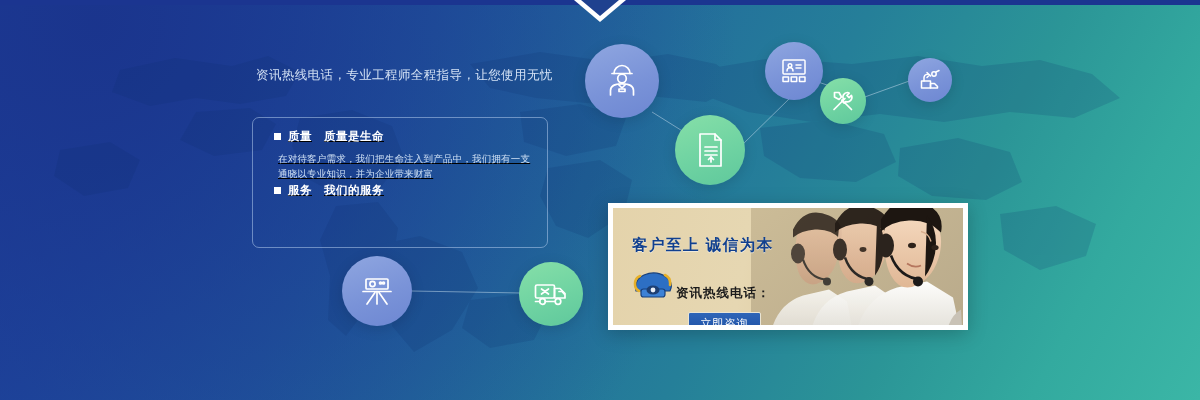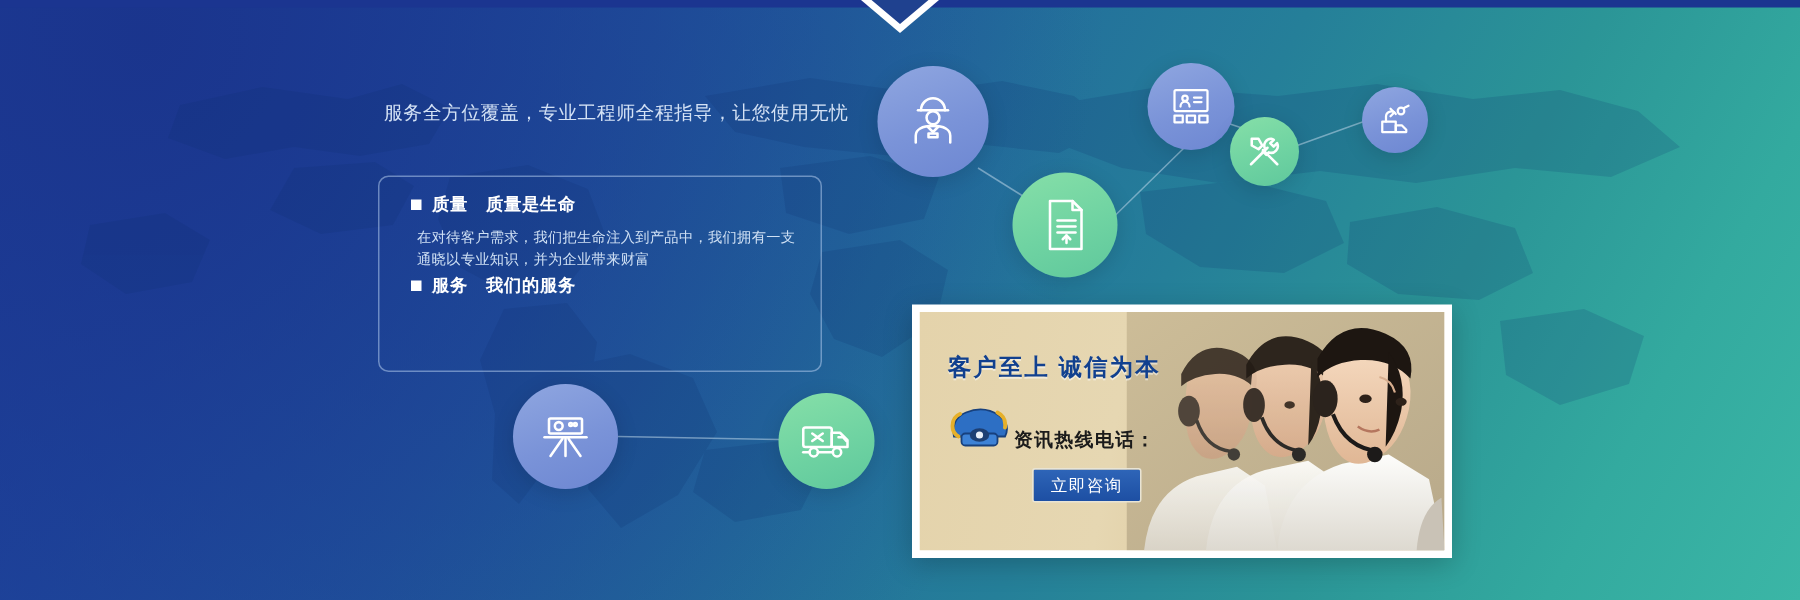--- a/index.html
+++ b/index.html
@@ -56,21 +56,21 @@
   .h-sub {
     margin-top:9px; font-size:12.5px; color:#d4e2f5; letter-spacing:0.4px;
     line-height:18px; white-space:nowrap;
   }
 
   .panel {
     position:absolute; left:252px; top:117px; width:296px; height:131px;
     border:1px solid rgba(175,200,235,0.55);
     border-radius:7px; z-index:5;
   }
-  .blk { position:absolute; z-index:6; }
+  .blk { position:absolute; z-index:6;text-decoration:underline; }
   .blk-1 { left:274px; top:129px; width:262px; }
   .blk-2 { left:274px; top:183px; width:262px;text-align:center; }
   .blk-head {
     display:flex; align-items:center; gap:7px;
     font-size:11.5px; font-weight:bold; color:#ffffff; letter-spacing:0.5px;
   }
   .sq { width:7px; height:7px; background:#ffffff; display:inline-block; flex:0 0 auto; }
   .blk-head .t2 { margin-left:5px; }
   .blk-body {
     margin-top:7px; margin-left:4px;
@@ -95,21 +95,21 @@
   .n-worker  { left:585px; top:44px;  width:74px; height:74px; }
   .n-doc     { left:675px; top:115px; width:70px; height:70px; }
   .n-train   { left:765px; top:42px;  width:58px; height:58px; }
   .n-tools   { left:820px; top:78px;  width:46px; height:46px; }
   .n-install { left:908px; top:58px;  width:44px; height:44px; }
   .n-survey  { left:342px; top:256px; width:70px; height:70px; }
   .n-truck   { left:519px; top:262px; width:64px; height:64px; }
 
   
   .promo {
-    position:absolute; left:608px; top:203px; width:360px; height:169px;
+    position:absolute; left:608px; top:203px; width:360px; height:127px;
     z-index:6; background:#ffffff; padding:3px;
     box-shadow:0 4px 18px rgba(0,0,0,0.22);
   }
   .promo-in {
     position:relative; width:100%; height:100%;
     border:2px solid #ffffff; overflow:hidden;
     background:linear-gradient(100deg,#e4d3ab 0%,#e6d7b2 38%,#ddcaa0 62%,#cbb88f 100%);
   }
   .promo-photo {
     position:absolute; right:0; top:0; width:212px; height:100%;
@@ -178,21 +178,21 @@
     <g stroke="#bcd6e8" stroke-width="1" opacity="0.55" fill="none">
       <line x1="652" y1="112" x2="700" y2="142"></line>
       <line x1="742" y1="145" x2="790" y2="98"></line>
       <line x1="812" y1="80" x2="836" y2="88"></line>
       <line x1="862" y1="98" x2="912" y2="80"></line>
       <line x1="412" y1="291" x2="521" y2="293"></line>
     </g>
   </svg>
 
   <div class="leftcol">
-    <div class="h-sub">服务全方位覆盖，专业工程师全程指导，让您使用无忧</div>
+    <div class="h-sub">资讯热线电话，专业工程师全程指导，让您使用无忧</div>
   </div>
 
   <div class="panel"></div>
 
   <div class="blk blk-1">
     <div class="blk-head">
       <span class="sq"></span>
       <span>质量</span>
       <span class="t2">质量是生命</span>
     </div>

